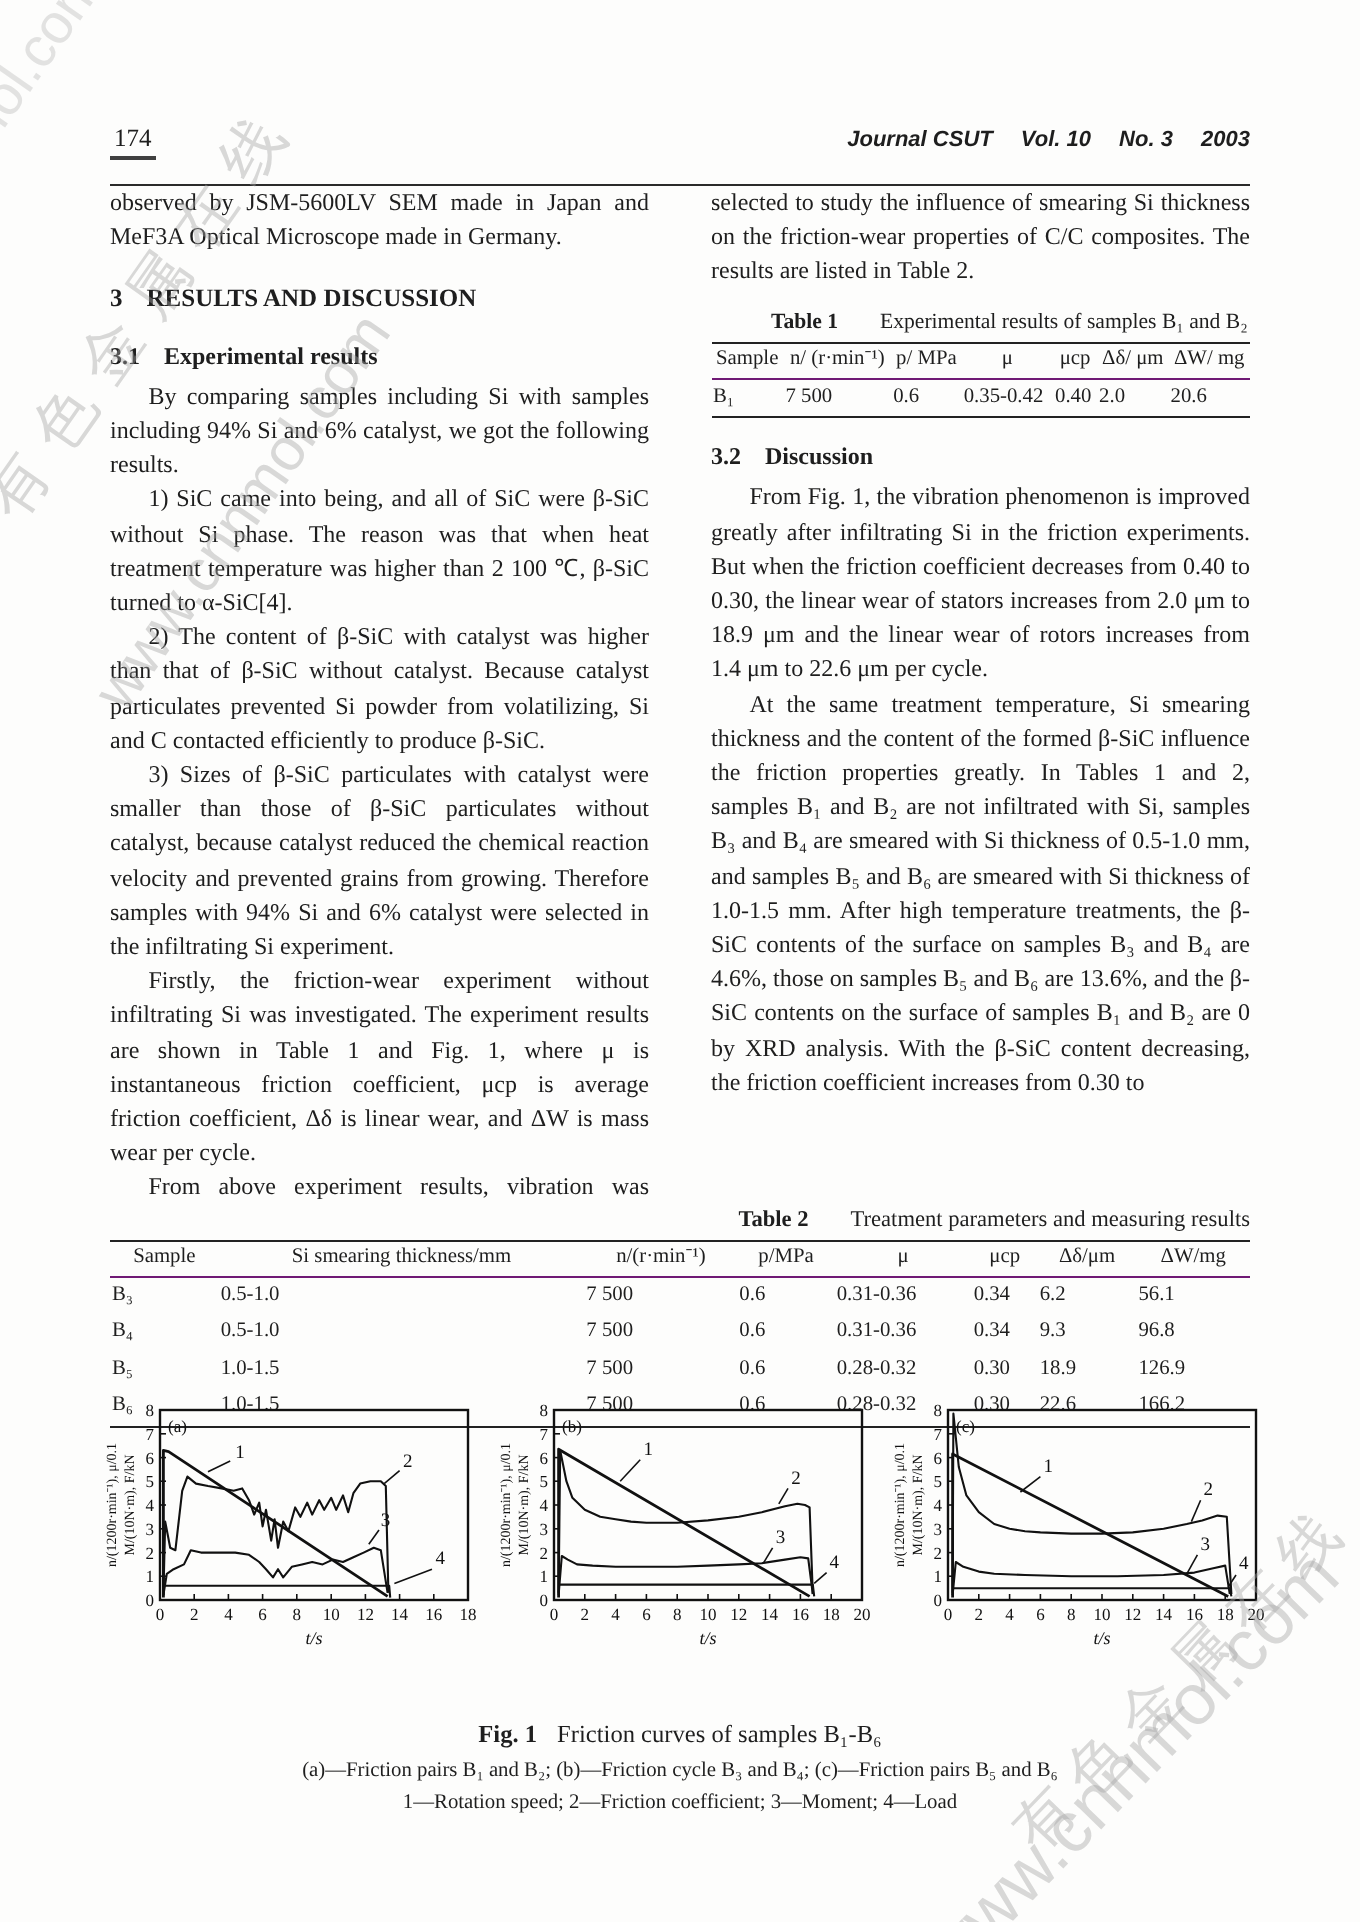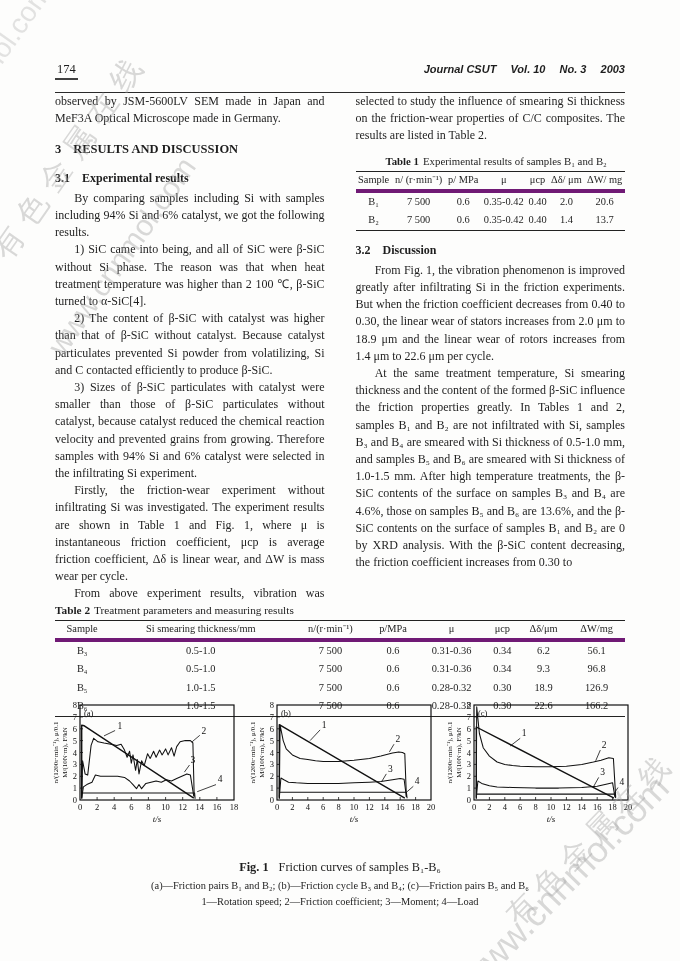--- a/index.html
+++ b/index.html
@@ -27,28 +27,28 @@
            overflow:hidden;z-index:2;}
   .col{width:275px;font-size:12px;line-height:17.2px;text-align:justify;}
   .col p{margin:0;text-indent:1.6em;}
   .col p.noindent{text-indent:0;}
   .h-sec{font-size:12.5px;font-weight:bold;margin:14px 0 0 0;}
   .h-sub{font-size:12px;font-weight:bold;margin:11px 0 3px 0;}
   .h-sec .num,.h-sub .num{margin-right:12px;}
   
   .tbl1-caption{font-size:10.8px;margin:9px 0 3px 0;padding-left:30px;text-indent:-0px;
                 line-height:14.5px;text-align:left;}
-  .cap-label{font-weight:bold;margin-right:4px;}
+  .cap-label{font-weight:bold;margin-right:21px;}
   table{width:100%;border-collapse:collapse;border-top:1.6px solid #222;
         border-bottom:1.6px solid #222;font-size:10.4px;}
-  thead th{border-bottom:4px solid #701a75;font-weight:normal;padding:2px 1px;text-align:center;
+  thead th{border-bottom:1px solid #701a75;font-weight:normal;padding:2px 1px;text-align:center;
            line-height:12.5px;}
-  tbody td{padding:3px 1px;text-align:center;white-space:nowrap;line-height:12.5px;}
+  tbody td{padding:3px 1px;white-space:nowrap;line-height:12.5px;}
   .tbl2-block{position:absolute;top:604px;left:55px;width:570px;z-index:2;}
-  .tbl2-caption{font-size:11.3px;text-align:left;margin:0 0 4px 0;}
+  .tbl2-caption{font-size:11.3px;text-align:right;margin:0 0 4px 0;}
   
   .figure-row{position:absolute;top:699px;left:48px;width:586px;display:flex;
               justify-content:space-between;z-index:2;}
   .chart{width:192px;height:131px;}
   svg text{font-family:"Liberation Serif",serif;fill:#111;}
   .fig-caption{position:absolute;top:831px;left:40px;width:600px;text-align:center;z-index:2;margin-top:29px;}
   .fig-line1{font-size:12.3px;margin:0 0 3px 0;}
   .fig-line1 .cap-label{margin-right:10px;}
   .fig-line2,.fig-line3{font-size:10.4px;line-height:15.5px;margin:0;}
 </style>
@@ -110,29 +110,20 @@
             </thead>
             <tbody>
               <tr>
                 <td>B₁</td>
                 <td>7 500</td>
                 <td>0.6</td>
                 <td>0.35-0.42</td>
                 <td>0.40</td>
                 <td>2.0</td>
                 <td>20.6</td>
-              </tr>
-              <tr>
-                <td>B₂</td>
-                <td>7 500</td>
-                <td>0.6</td>
-                <td>0.35-0.42</td>
-                <td>0.40</td>
-                <td>1.4</td>
-                <td>13.7</td>
               </tr>
             </tbody>
           </table>
         </div>
       <h4 class="h-sub">
         <span class="num">3.2</span><span>Discussion</span>
       </h4>
       <p>From Fig. 1, the vibration phenomenon is improved greatly after infiltrating Si in the friction experiments. But when the friction coefficient decreases from 0.40 to 0.30, the linear wear of stators increases from 2.0 μm to 18.9 μm and the linear wear of rotors increases from 1.4 μm to 22.6 μm per cycle.</p>
       <p>At the same treatment temperature, Si smearing thickness and the content of the formed β-SiC influence the friction properties greatly. In Tables 1 and 2, samples B₁ and B₂ are not infiltrated with Si, samples B₃ and B₄ are smeared with Si thickness of 0.5-1.0 mm, and samples B₅ and B₆ are smeared with Si thickness of 1.0-1.5 mm. After high temperature treatments, the β-SiC contents of the surface on samples B₃ and B₄ are 4.6%, those on samples B₅ and B₆ are 13.6%, and the β-SiC contents on the surface of samples B₁ and B₂ are 0 by XRD analysis. With the β-SiC content decreasing, the friction coefficient increases from 0.30 to</p>
     </div>

